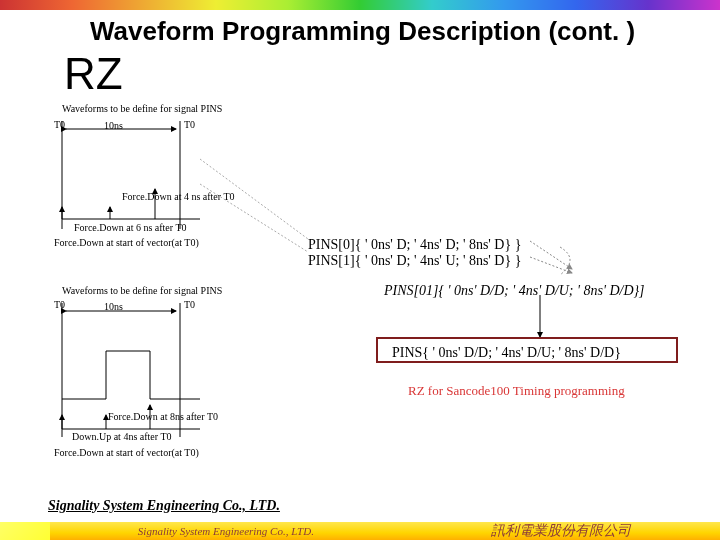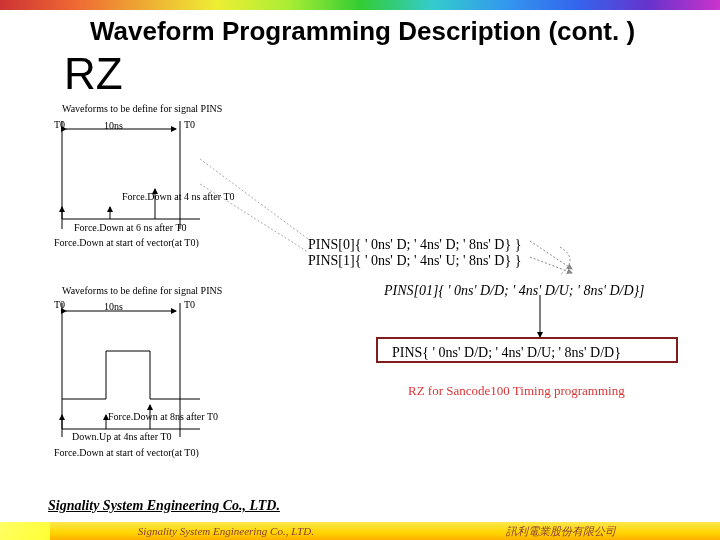--- a/index.html
+++ b/index.html
@@ -108,21 +108,21 @@
       color: #8b3a3a;
       font-style: italic;
       font-family: Georgia, serif;
     }
     .bottom-bar .right {
       flex: 0.95;
       background: linear-gradient(180deg, #ffe74d 0%, #ffd500 60%, #ffb000 100%);
       display: flex;
       align-items: center;
       justify-content: center;
-      font-size: 11px;
+      font-size: 14px;
       color: #8b3a3a;
       font-style: italic;
       font-family: Liberation Sans, sans-serif;
     }
     
     svg.overlay {
       position: absolute;
       top: 0; left: 0;
       pointer-events: none;
     }

